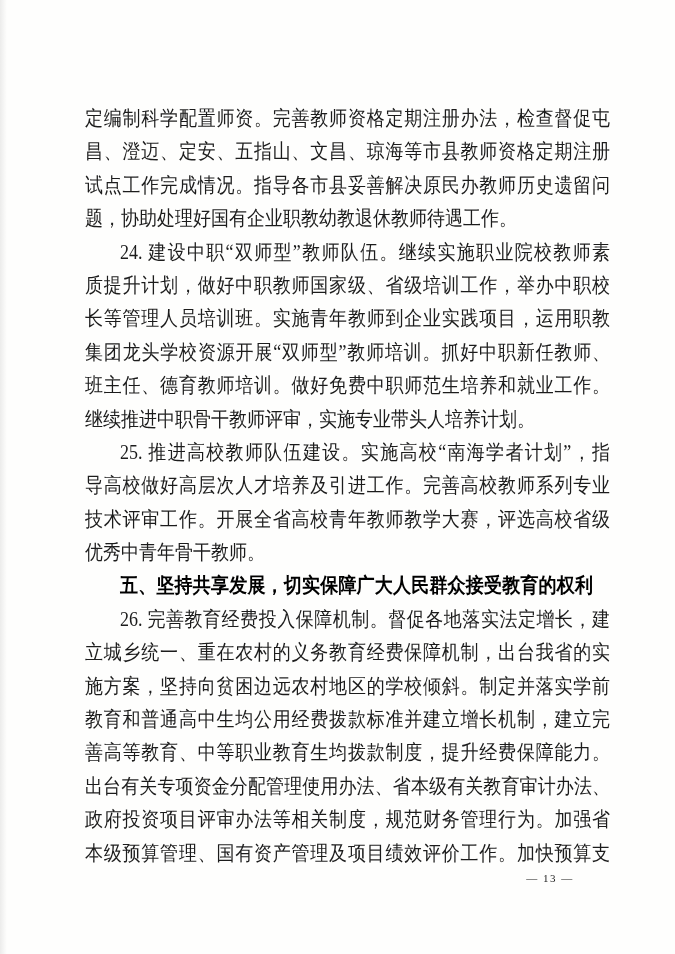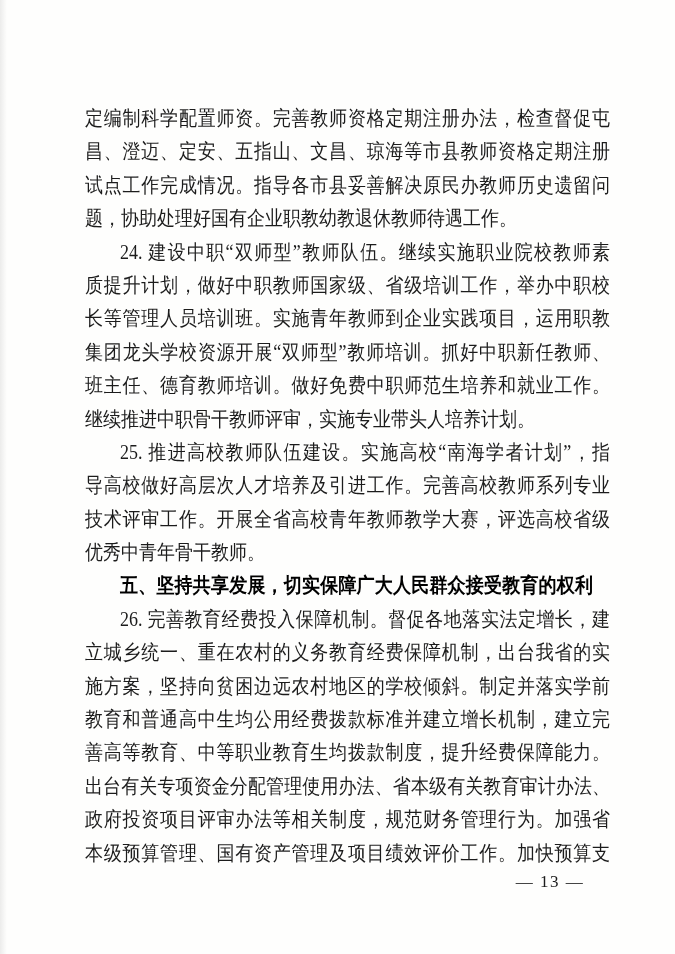--- a/index.html
+++ b/index.html
@@ -45,21 +45,21 @@
     font-weight: 700;
     color: #000000;
     letter-spacing: 0.2px;
   }
   .page-number {
     position: absolute;
     top: 872px;
     left: 500px;
     width: 100px;
     text-align: center;
-    font-size: 17px;
+    font-size: 11px;
     letter-spacing: 1.5px;
     color: #1c1c1c;
   }
 </style>
 </head>
 <body>
 
 <div class="page">
   <div class="scan-edge"></div>
 

